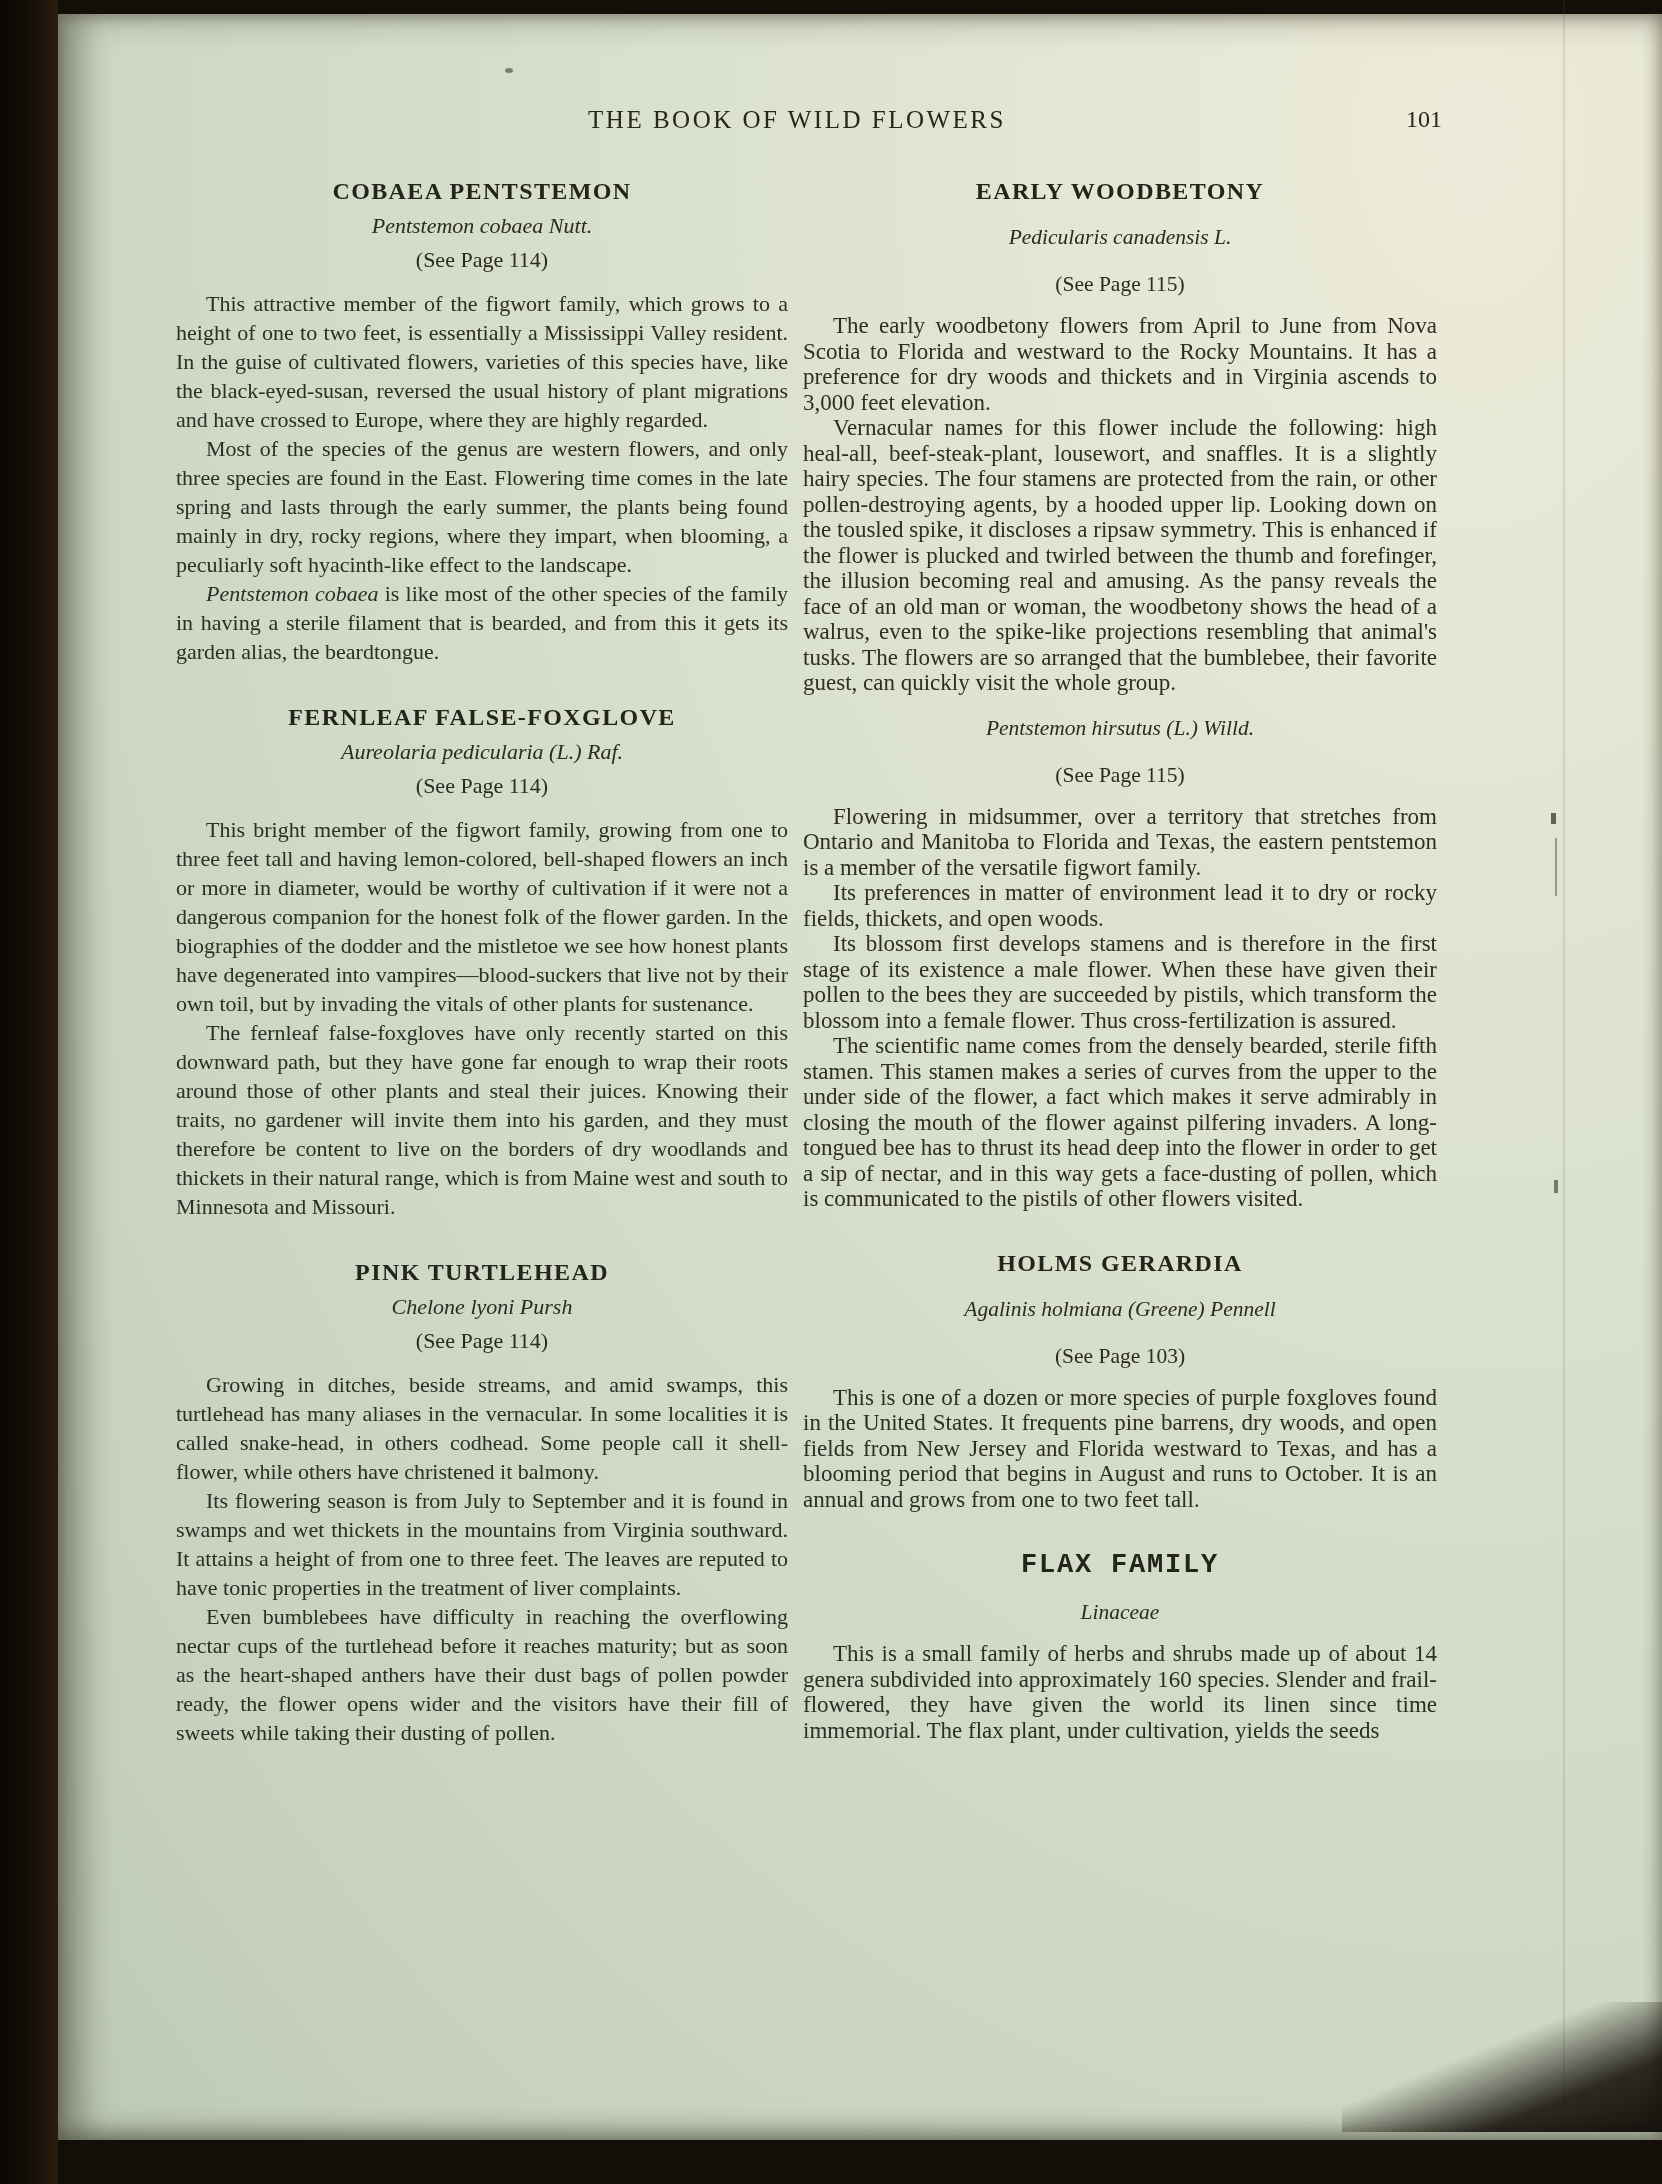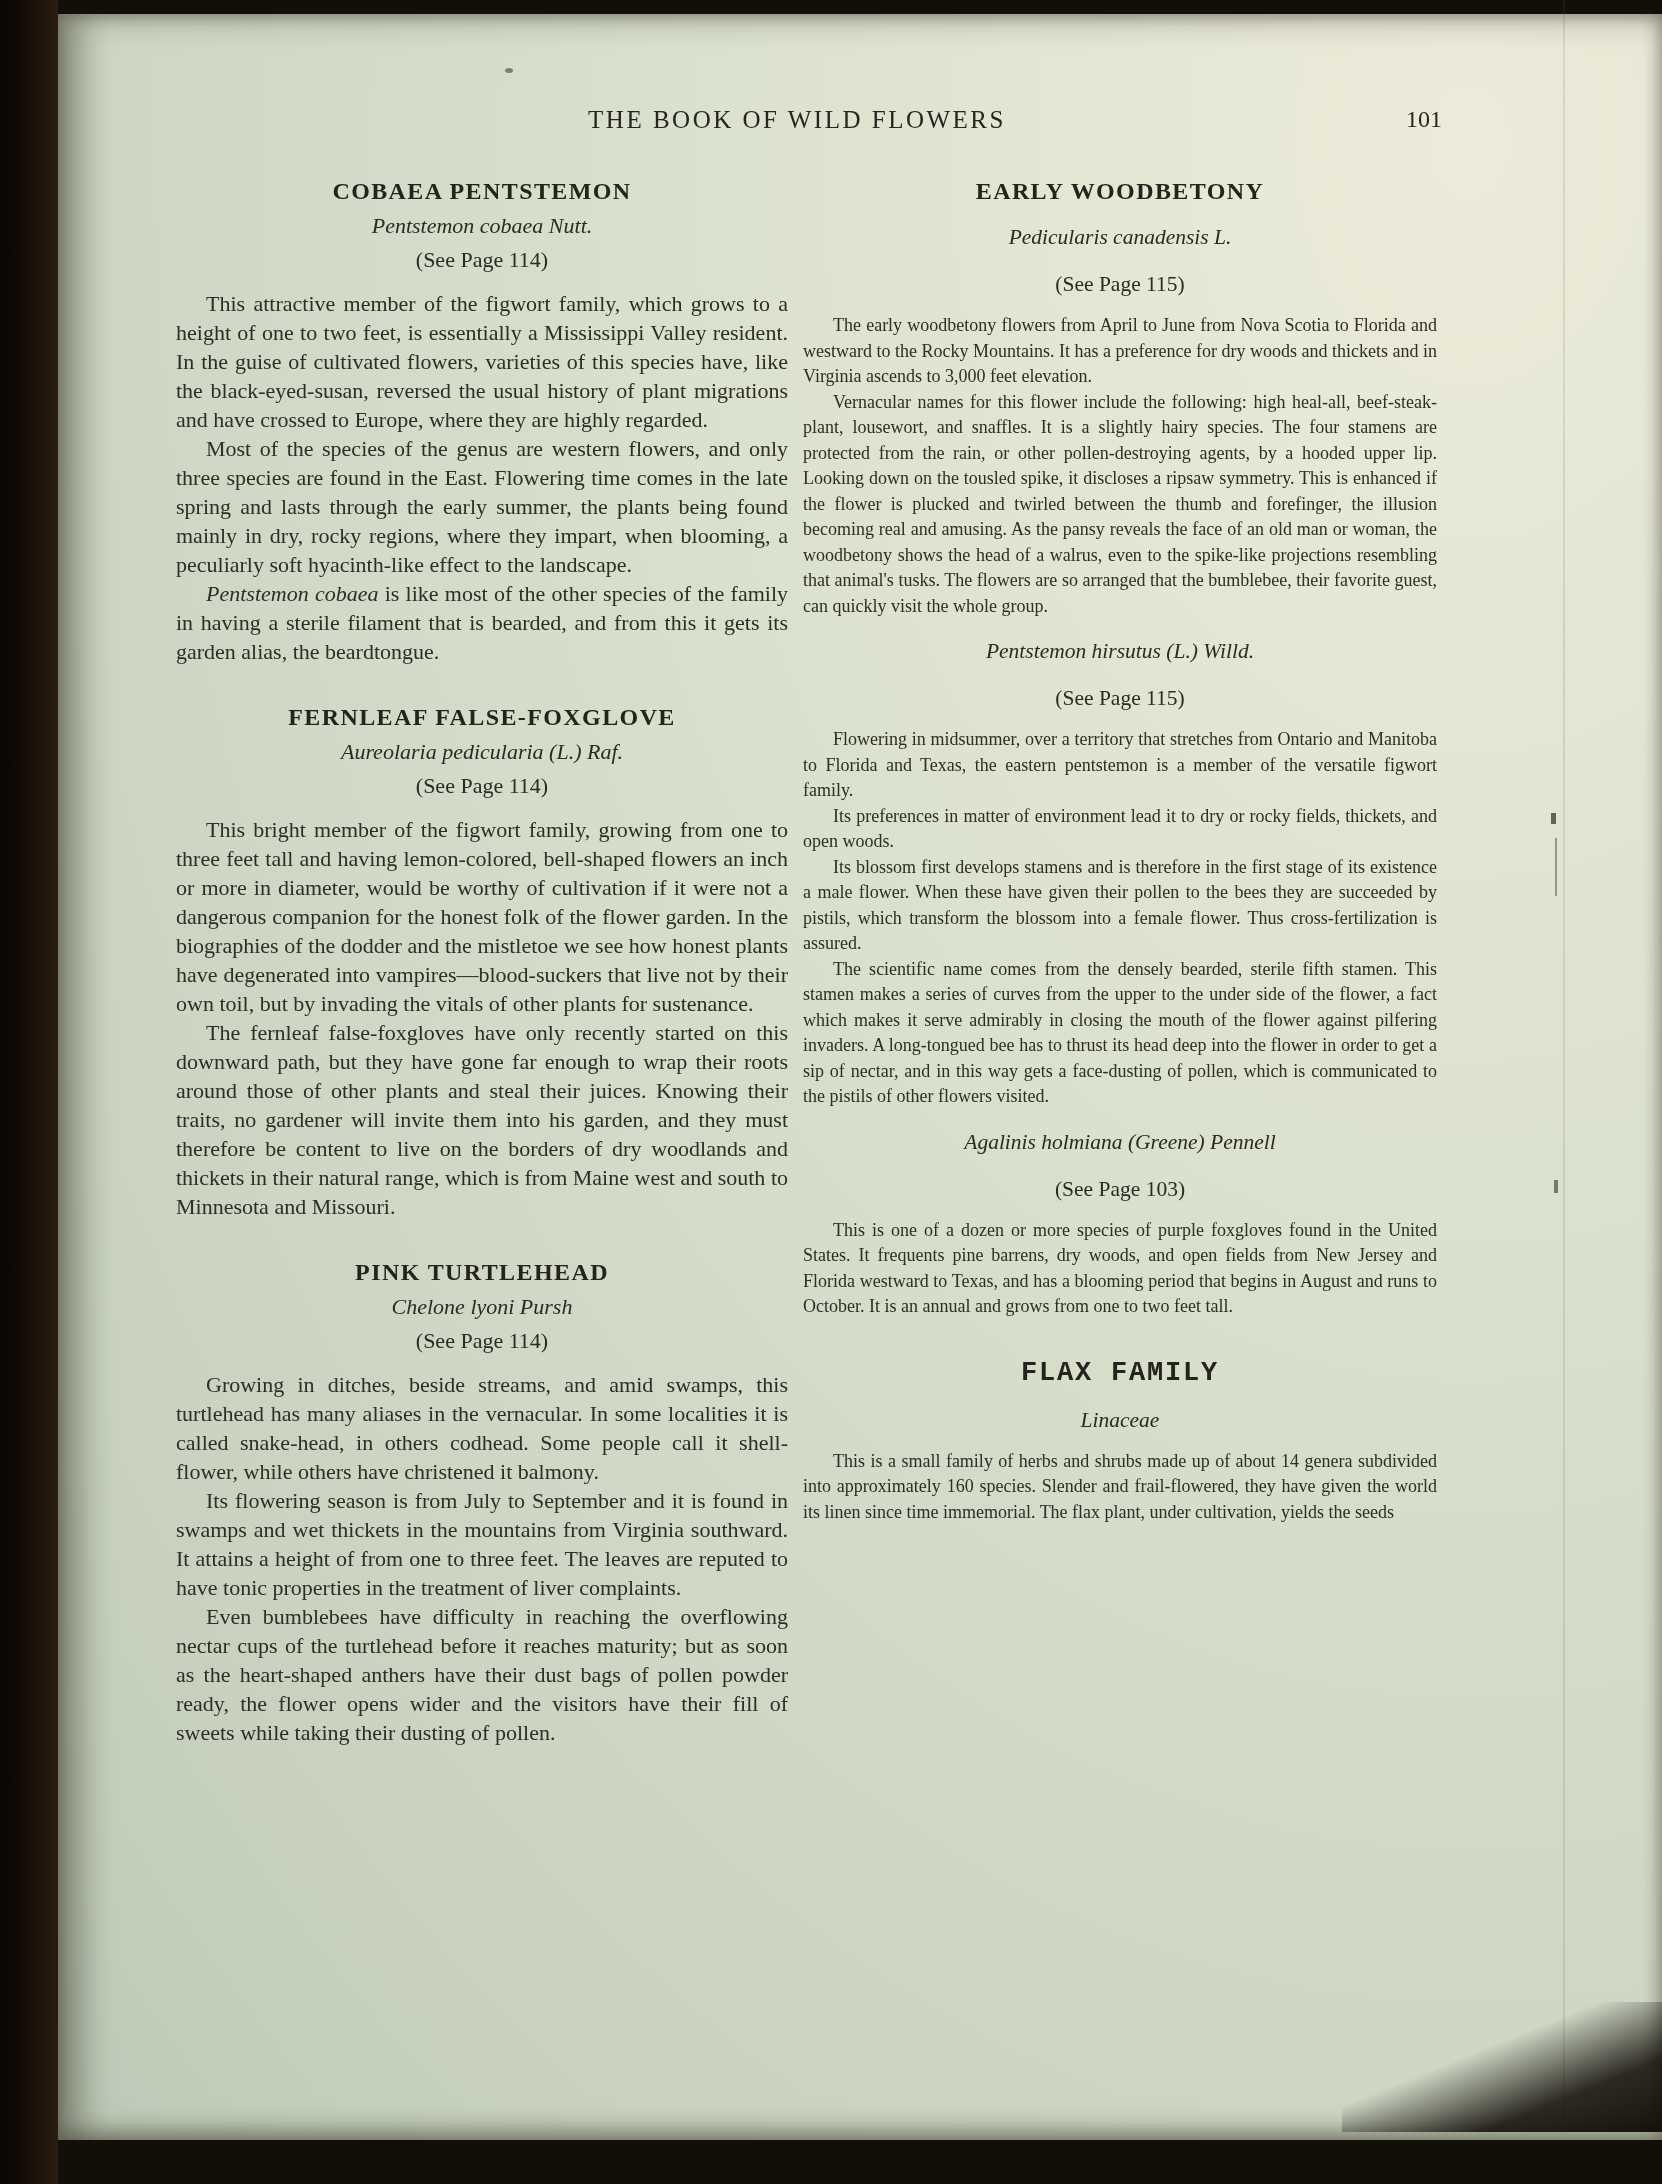--- a/index.html
+++ b/index.html
@@ -49,21 +49,21 @@
   .stitle.lg{font-size:27px;letter-spacing:1.8px;font-family:Liberation Mono, monospace;}
   section.first .stitle{margin-top:4px;}
   .latin{font-style:italic;text-align:center;margin-top:20px;color:#2b2a23;}
   .see{text-align:center;margin-top:22px;margin-bottom:16px;color:#2b2a23;}
   .col-left .latin,.col-left .see{font-size:22px;margin-top:8px;}
   .col-right .latin,.col-right .see{font-size:21.5px;}
   .latin.nobreak{margin-bottom:16px;}
 
   p{margin:0;text-align:justify;text-indent:30px;color:#2e2d26;}
   .col-left p{font-size:22px;line-height:29px;}
-  .col-right p{font-size:18px;line-height:25.5px;}
+  .col-right p{font-size:23px;line-height:25.5px;}
   p i{font-style:italic;}
 </style>
 </head>
 <body>
 
 <div class="binding"></div>
 
 <div class="paper">
   <div class="content">
 
@@ -117,20 +117,21 @@
         <section>
           <div class="latin">Pentstemon hirsutus (L.) Willd.</div>
           <div class="see">(See Page 115)</div>
           <p>Flowering in midsummer, over a territory that stretches from Ontario and Manitoba to Florida and Texas, the eastern pentstemon is a member of the versatile figwort family.</p>
           <p>Its preferences in matter of environment lead it to dry or rocky fields, thickets, and open woods.</p>
           <p>Its blossom first develops stamens and is therefore in the first stage of its existence a male flower. When these have given their pollen to the bees they are succeeded by pistils, which transform the blossom into a female flower. Thus cross-fertilization is assured.</p>
           <p>The scientific name comes from the densely bearded, sterile fifth stamen. This stamen makes a series of curves from the upper to the under side of the flower, a fact which makes it serve admirably in closing the mouth of the flower against pilfering invaders. A long-tongued bee has to thrust its head deep into the flower in order to get a sip of nectar, and in this way gets a face-dusting of pollen, which is communicated to the pistils of other flowers visited.</p>
         </section>
 
         <section>
+          <h2 class="stitle">HOLMS GERARDIA</h2>
           <div class="latin">Agalinis holmiana (Greene) Pennell</div>
           <div class="see">(See Page 103)</div>
           <p>This is one of a dozen or more species of purple foxgloves found in the United States. It frequents pine barrens, dry woods, and open fields from New Jersey and Florida westward to Texas, and has a blooming period that begins in August and runs to October. It is an annual and grows from one to two feet tall.</p>
         </section>
 
         <section>
           <h2 class="stitle lg">FLAX FAMILY</h2>
           <div class="latin nobreak">Linaceae</div>
           <p>This is a small family of herbs and shrubs made up of about 14 genera subdivided into approximately 160 species. Slender and frail-flowered, they have given the world its linen since time immemorial. The flax plant, under cultivation, yields the seeds</p>
         </section>

